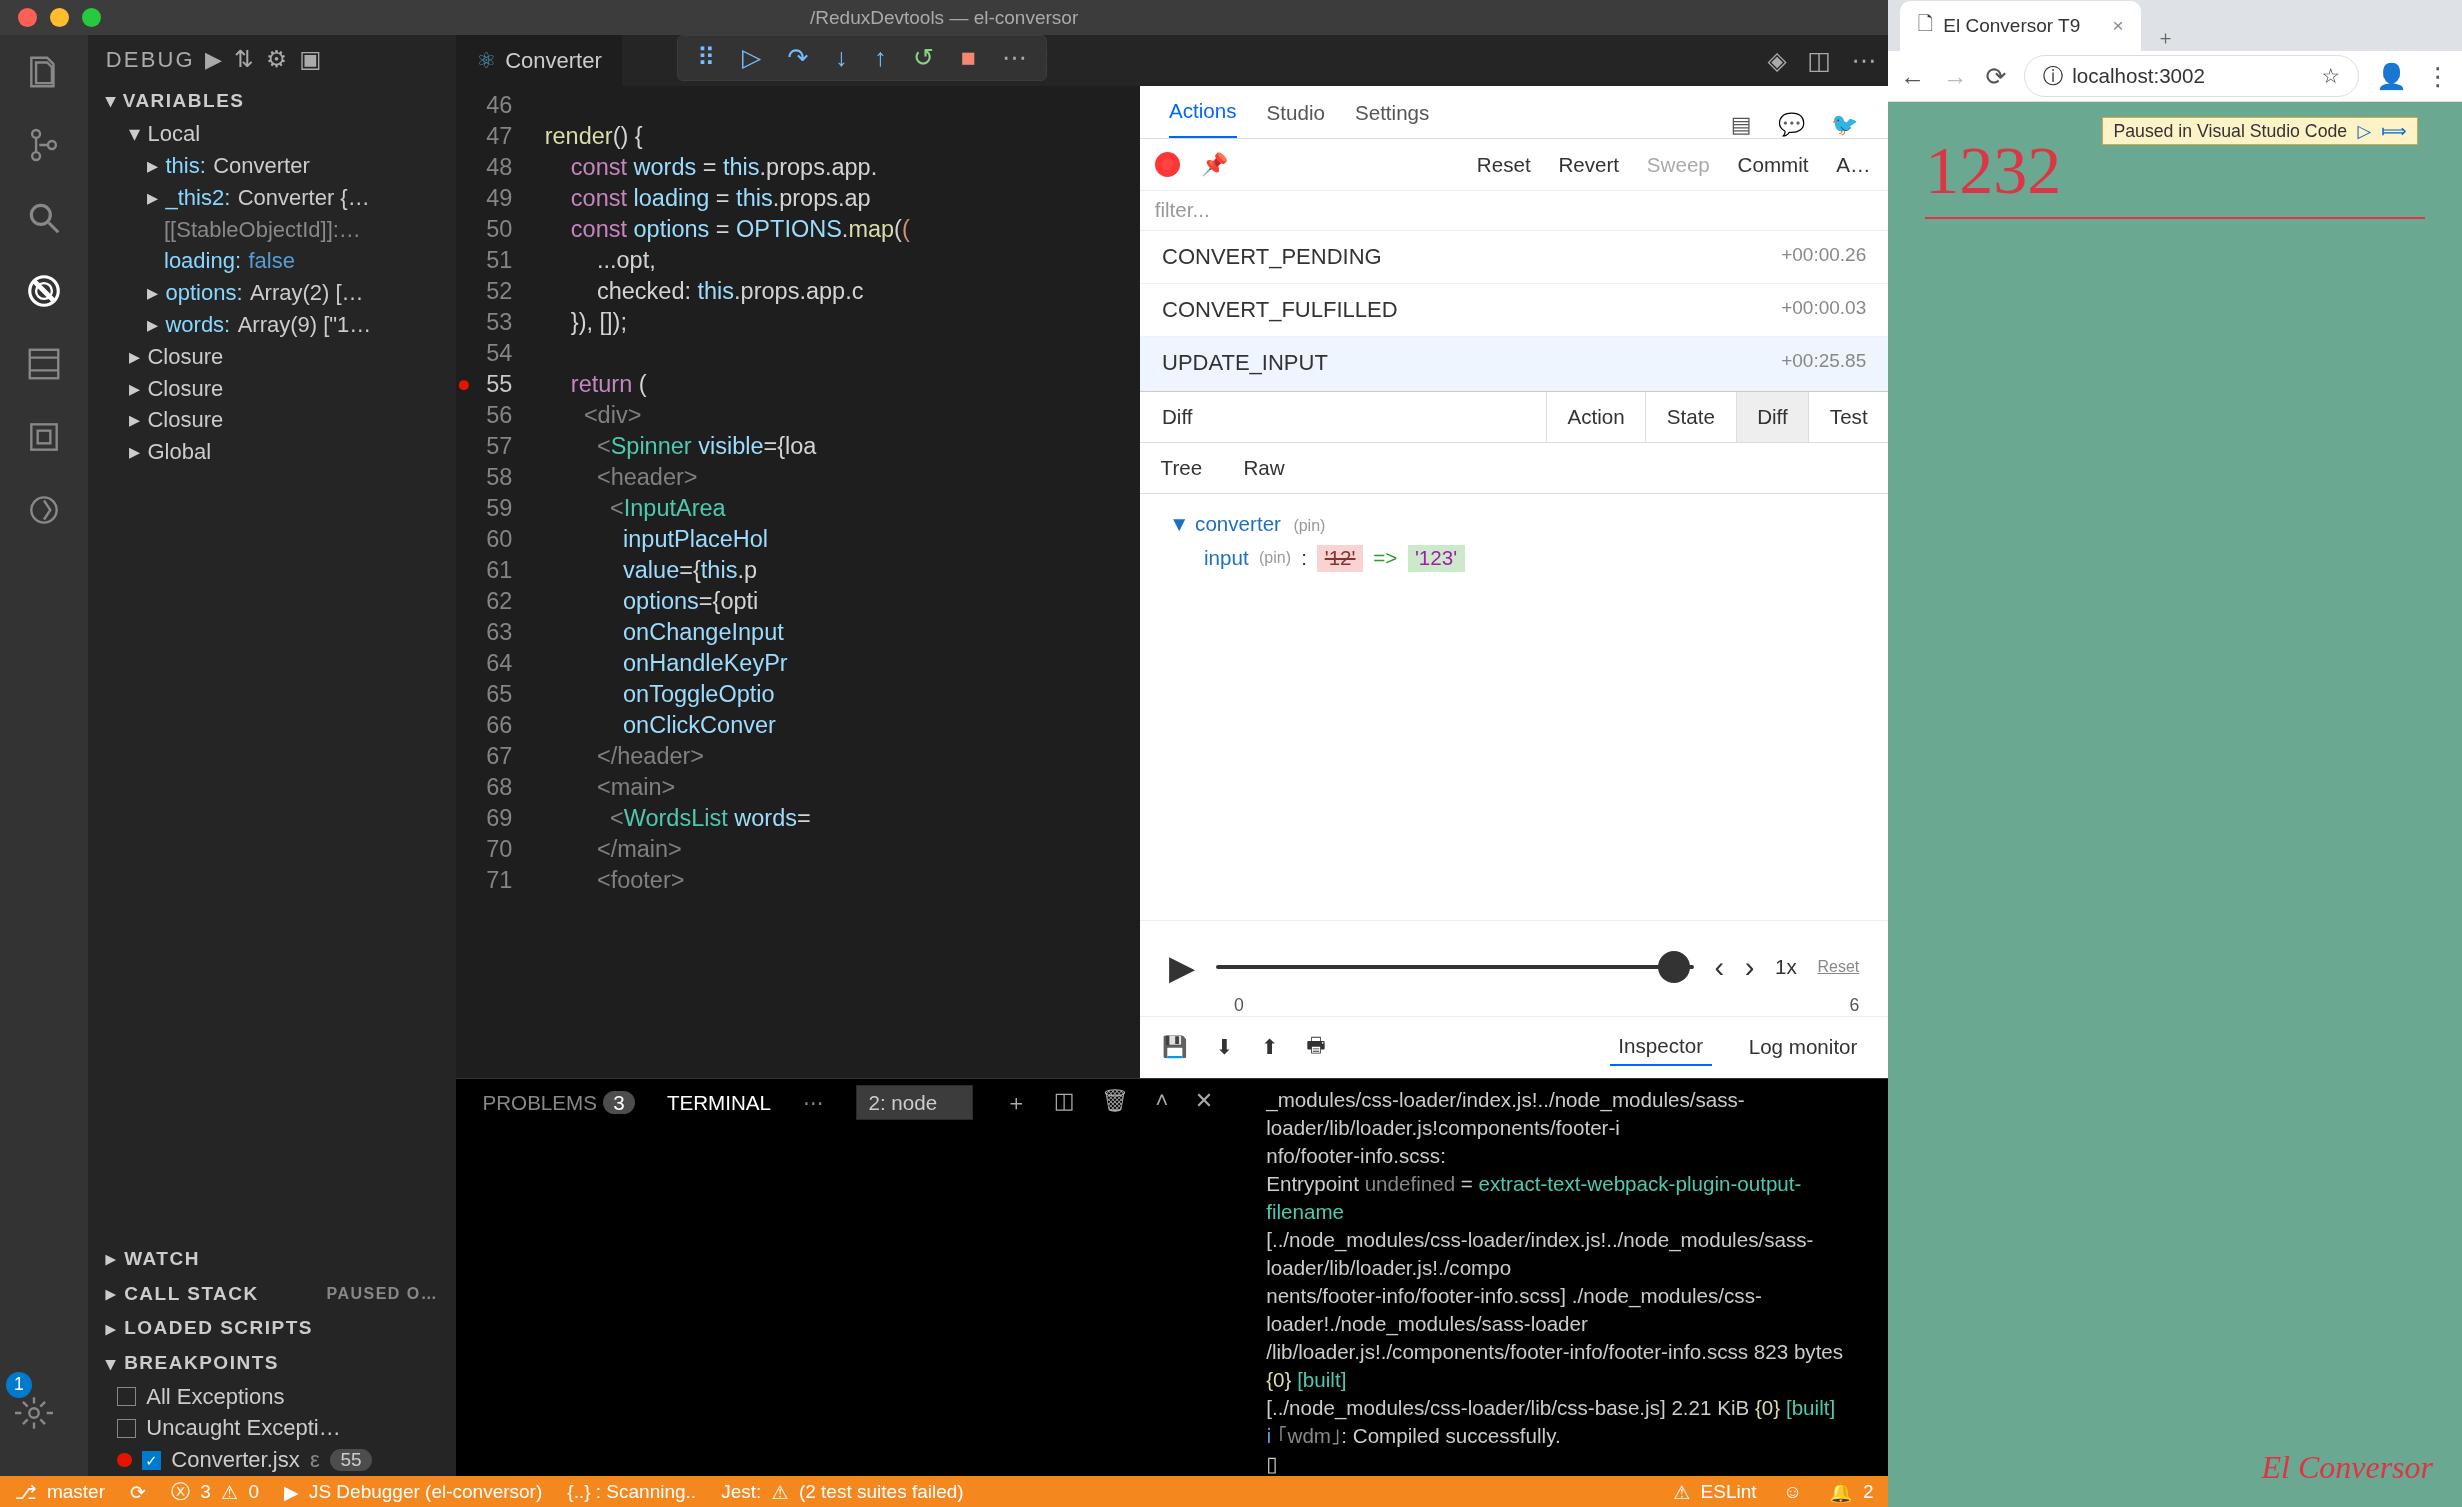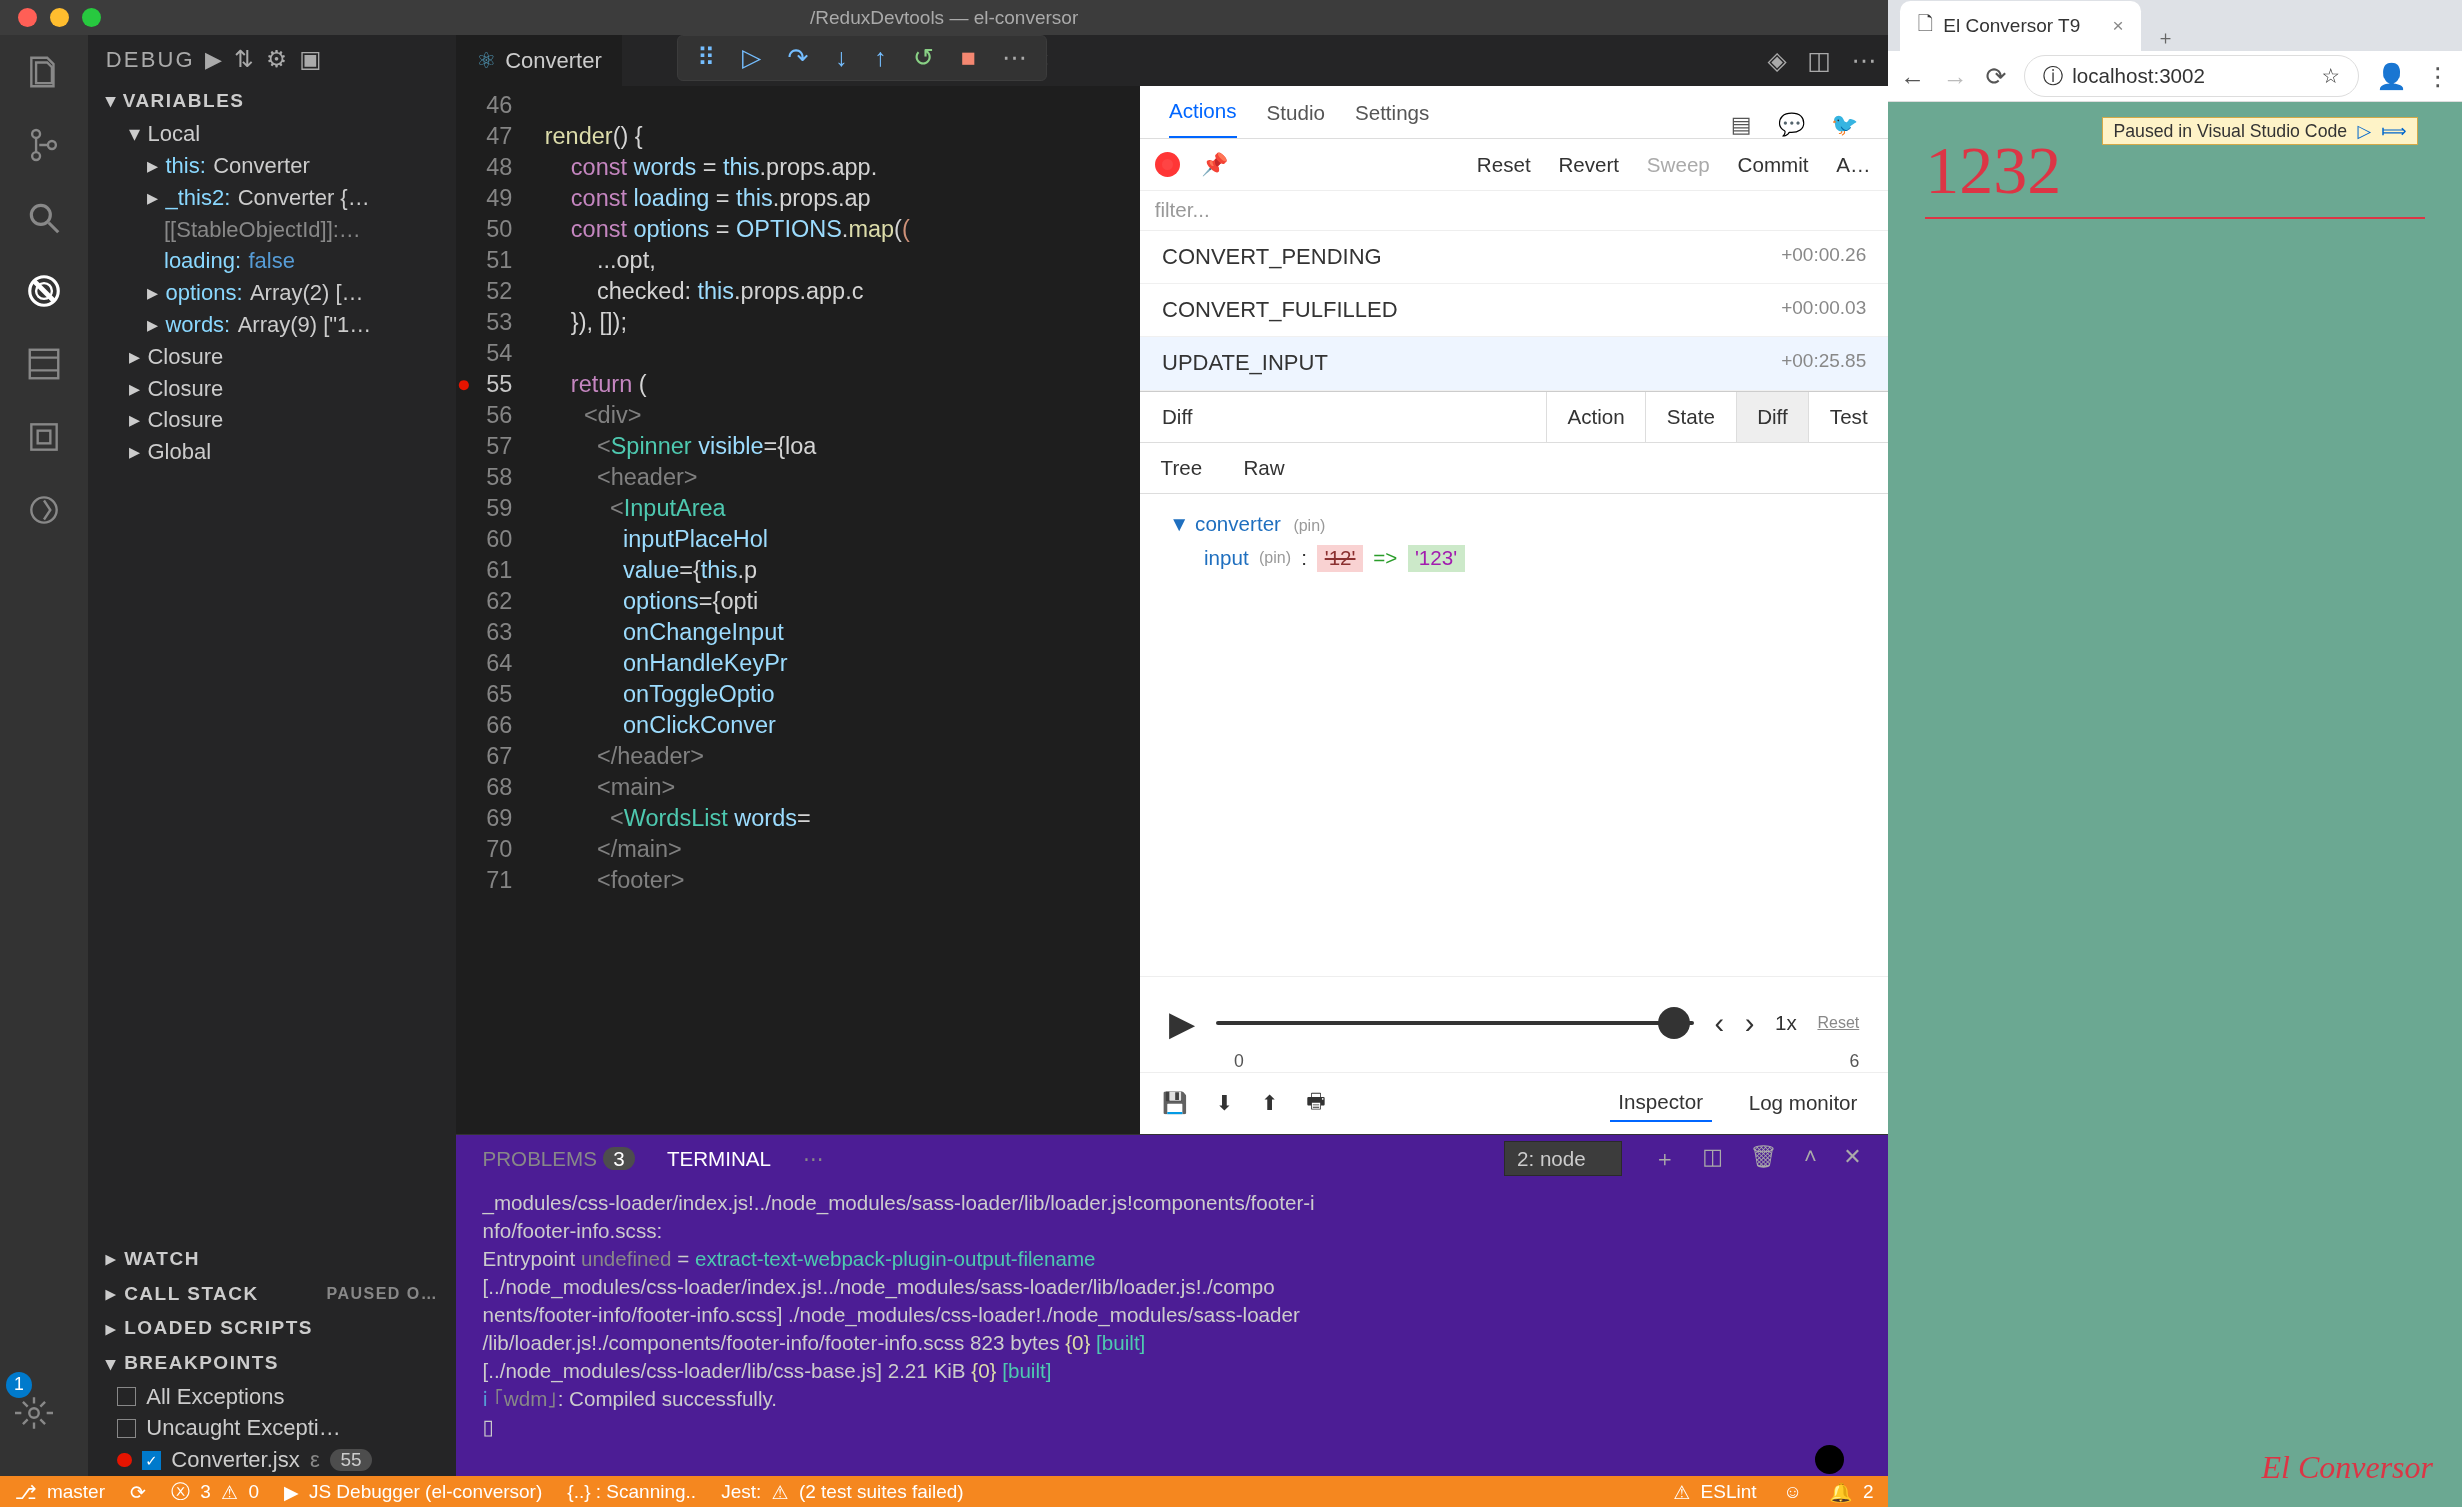--- a/index.html
+++ b/index.html
@@ -80,21 +80,21 @@
 .newv{background:#cce9c9;color:#a21caf;padding:1.5px 7.4px}
 .player{display:flex;align-items:center;gap:20.6px;padding:26.5px 29px 7.4px;border-top:0.7px solid #eee}
 .play-big{font-size:34px}
 .slider{flex:1;height:4.4px;background:#333;position:relative;border-radius:2.2px}
 .thumb{width:32px;height:32px;border-radius:50%;background:#333;position:absolute;top:-14px;right:4.4px}
 .ticks{display:flex;justify-content:space-between;padding:0 29px 0 94px;font-size:17.7px;color:#555}
 .dt-foot{display:flex;align-items:center;padding:11.8px 22px;gap:28px;border-top:0.7px solid #eee}
 .dt-foot .sp{flex:1}
 .dt-foot .lbl{padding:5.9px 8.8px}
 .dt-foot .lbl.active{border-bottom:2.2px solid #0066ff}
-.panel{height:342px;display:flex;flex-direction:column;background:#4c1d95;border-top:0.7px solid #333}
+.panel{height:398px;display:flex;flex-direction:row;background:#000000;border-top:0.7px solid #333}
 .panel-tabs{height:47px;display:flex;align-items:center;padding:0 26.5px;gap:32px;font-size:20.6px;color:#888}
 .panel-tabs .pt.active{color:#fff}
 .pt-cnt{background:#4d4d4d;color:#fff;border-radius:14.7px;padding:0 10.3px;margin-left:5.9px}
 .node-sel{margin-left:auto;background:#3c3c3c;color:#ccc;padding:4.4px 35px 4.4px 11.8px;font-size:20.6px;border:0.7px solid #2a2a2a}
 .panel-ics{display:flex;gap:26.5px;font-size:22px;color:#aaa}
 .term{flex:1;padding:7.4px 26.5px;font-family:"SF Mono",Menlo,monospace;font-size:20.6px;line-height:28px;color:#ccc;overflow:hidden}
 .term .g{color:#4ec9b0}.term .y{color:#dcdcaa}.term .b{color:#569cd6}
 .sidebar-bottom{color:#ccc}
 .sb-sec{padding:5.9px 17.7px;display:flex;align-items:center;gap:7.4px;letter-spacing:1.5px;font-weight:600;font-size:19px}
 .sb-extra{color:#888;font-size:16px;margin-left:auto}

